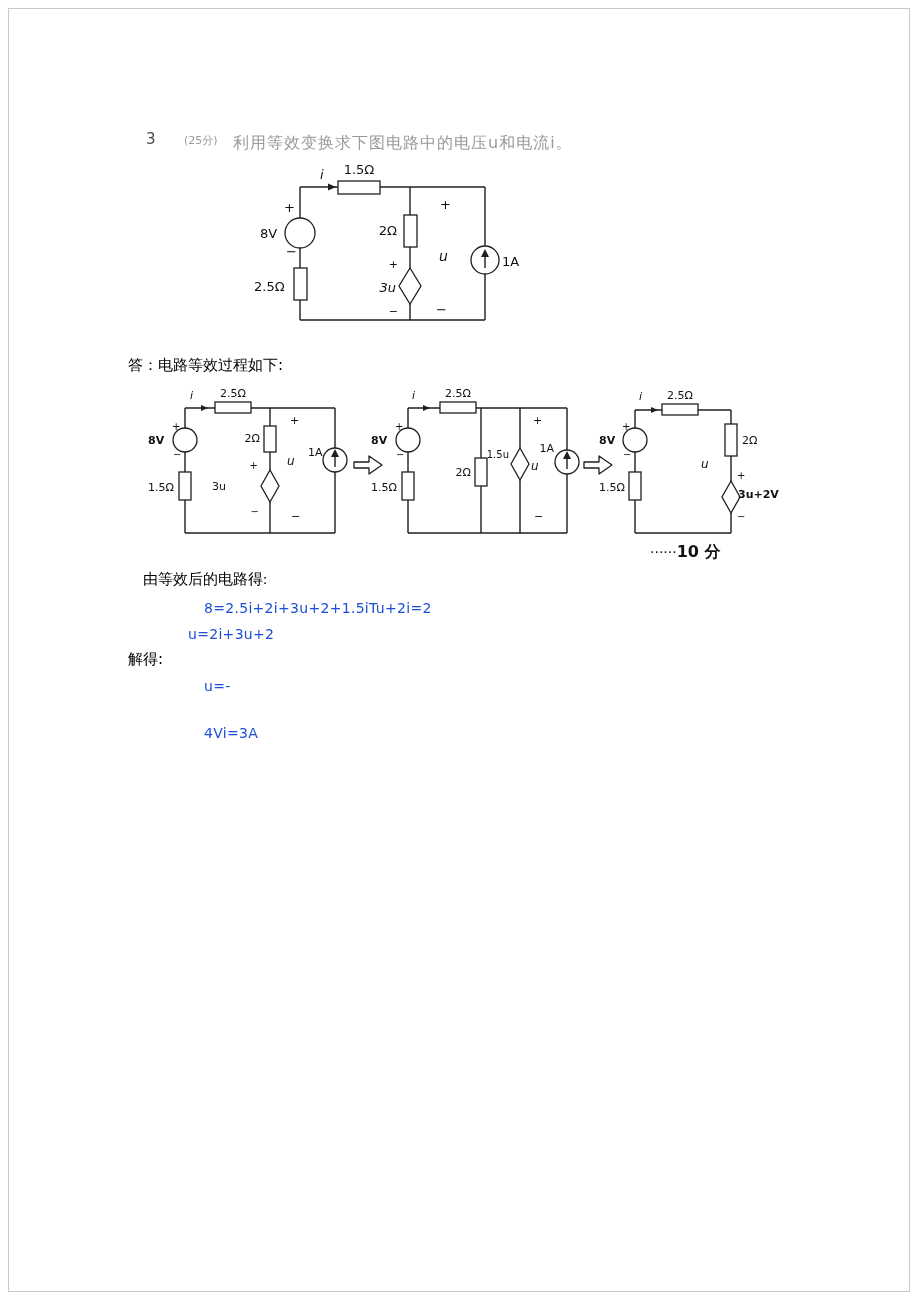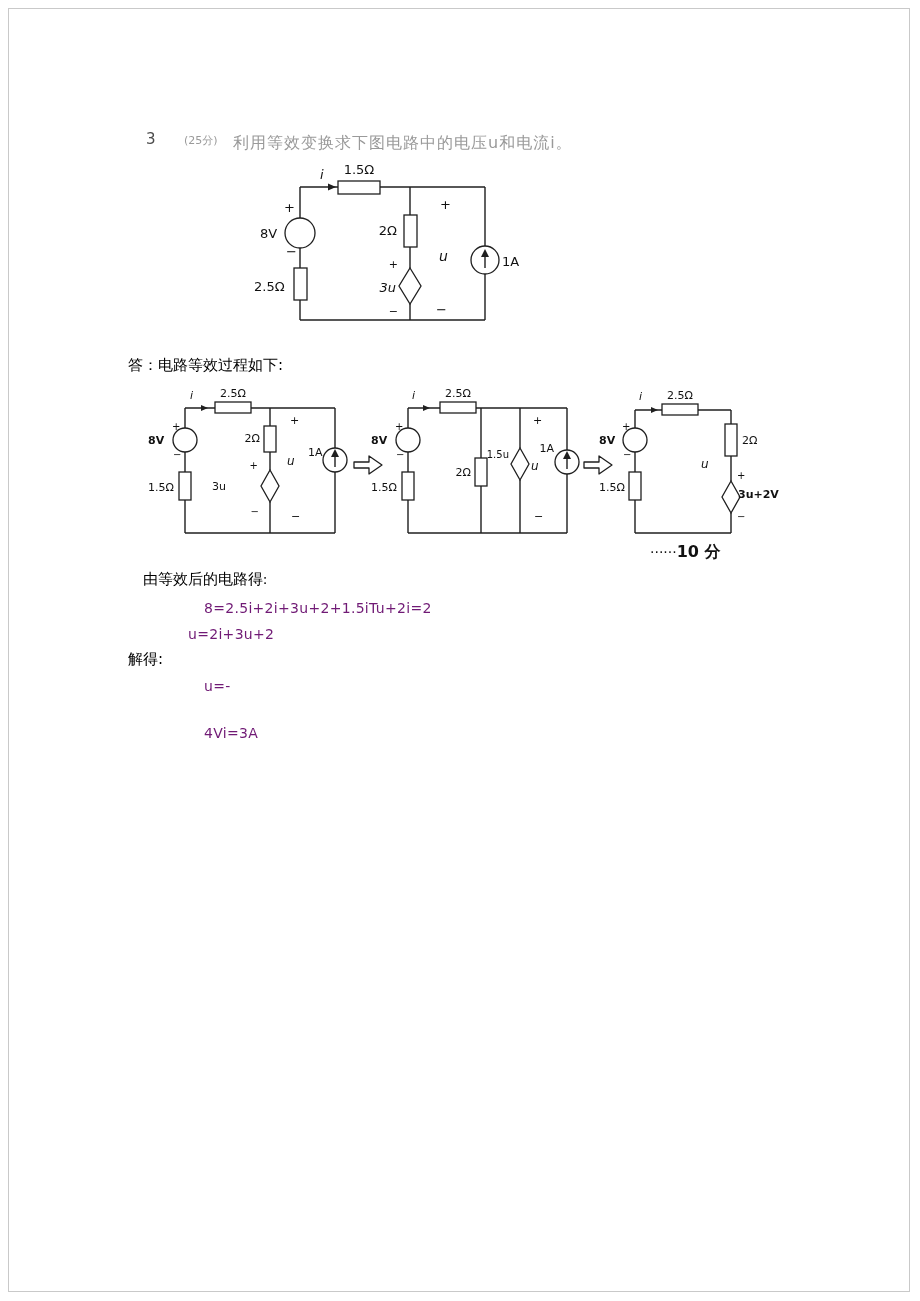--- a/index.html
+++ b/index.html
@@ -5,21 +5,21 @@
   * { margin:0; padding:0; box-sizing:border-box; }
   html,body { background:#ffffff; }
   body { font-family:"DejaVu Sans","Liberation Sans",sans-serif; color:#111; }
   .page { position:relative; width:920px; height:1301px; background:#fff; overflow:hidden; }
   .frame { position:absolute; left:8px; top:8px; width:902px; height:1284px; border:1px solid #c9c9c9; pointer-events:none; }
   .abs { position:absolute; white-space:nowrap; }
   .qno { font-size:15px; color:#4a4a4a; }
   .qpts { font-size:11px; color:#9a9a9a; }
   .qtext { font-size:16px; color:#9a9a9a; letter-spacing:1px; }
   .lead { font-size:15px; color:#000; }
-  .eq { font-size:14px; color:#701a75; letter-spacing:0.3px; }
+  .eq { font-size:14px; color:#1d4ed8; letter-spacing:0.3px; }
   .score { font-size:14px; color:#111; }
   .score b { font-size:16px; font-weight:bold; }
   svg { position:absolute; overflow:visible; }
   svg .w { stroke:#1f1f1f; stroke-width:1.4; fill:none; }
   svg .sh { stroke:#1f1f1f; stroke-width:1.3; fill:#ffffff; }
   svg .fb { fill:#1f1f1f; stroke:none; }
   svg text { fill:#111; font-family:"DejaVu Sans","Liberation Sans",sans-serif; }
 </style>
 </head>
 <body>

